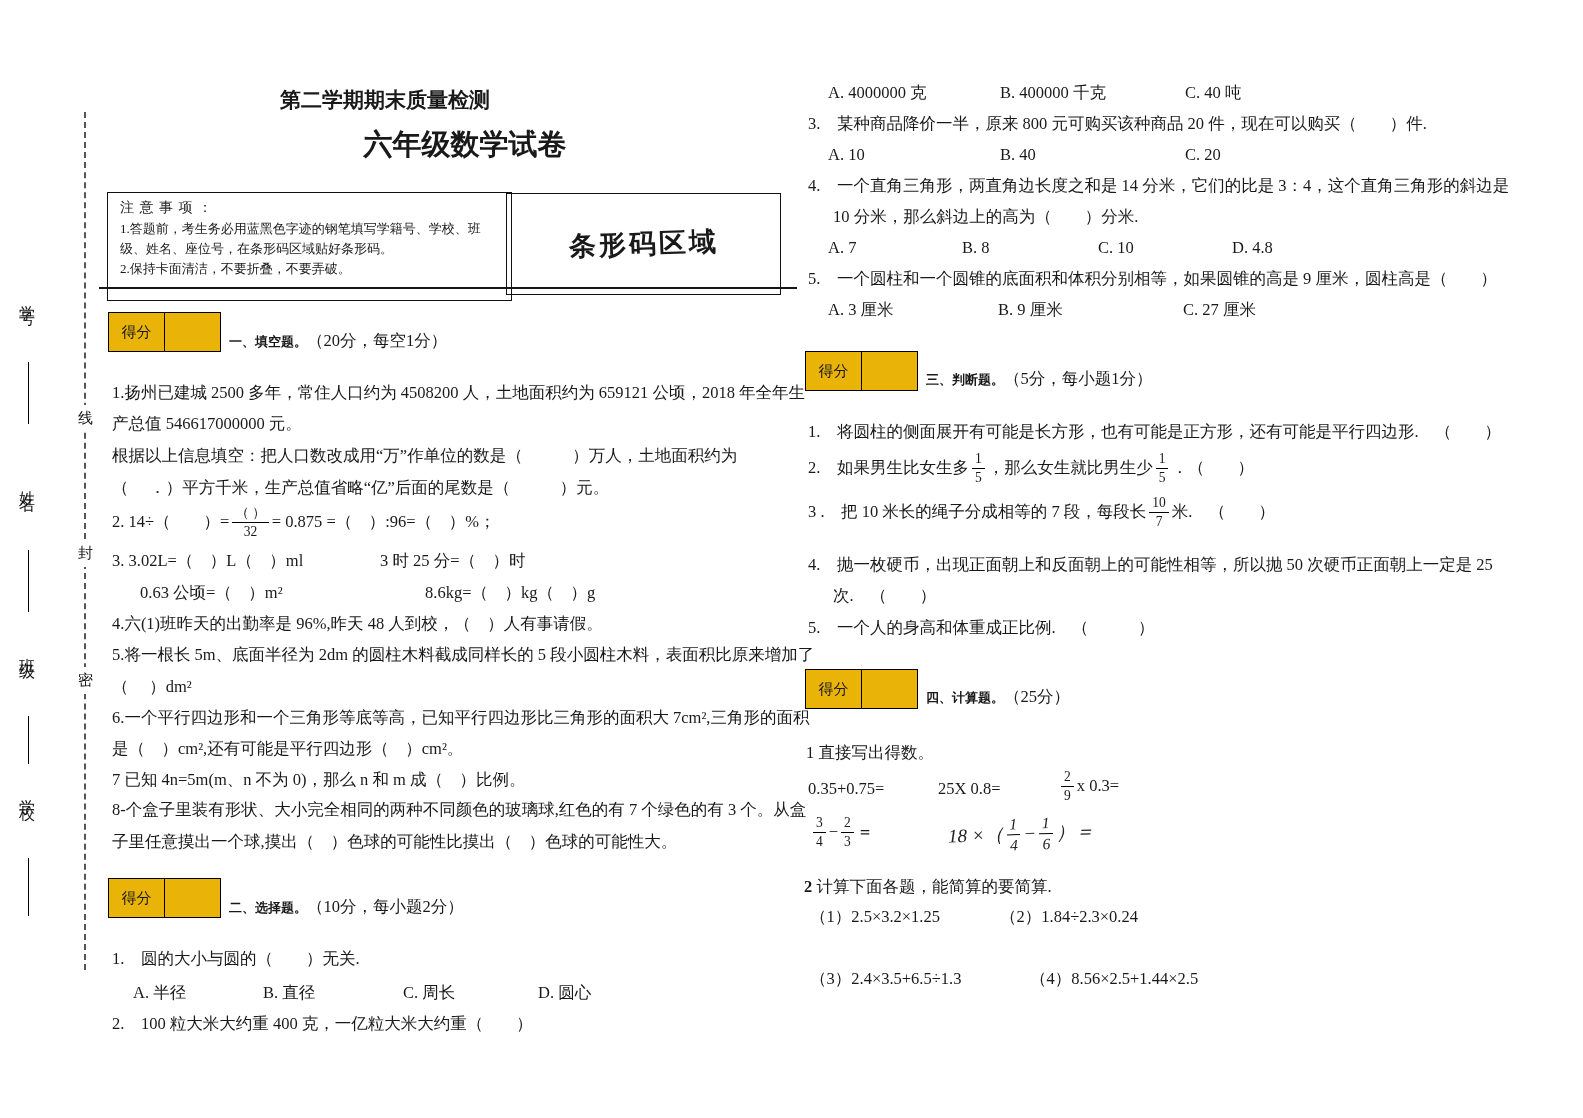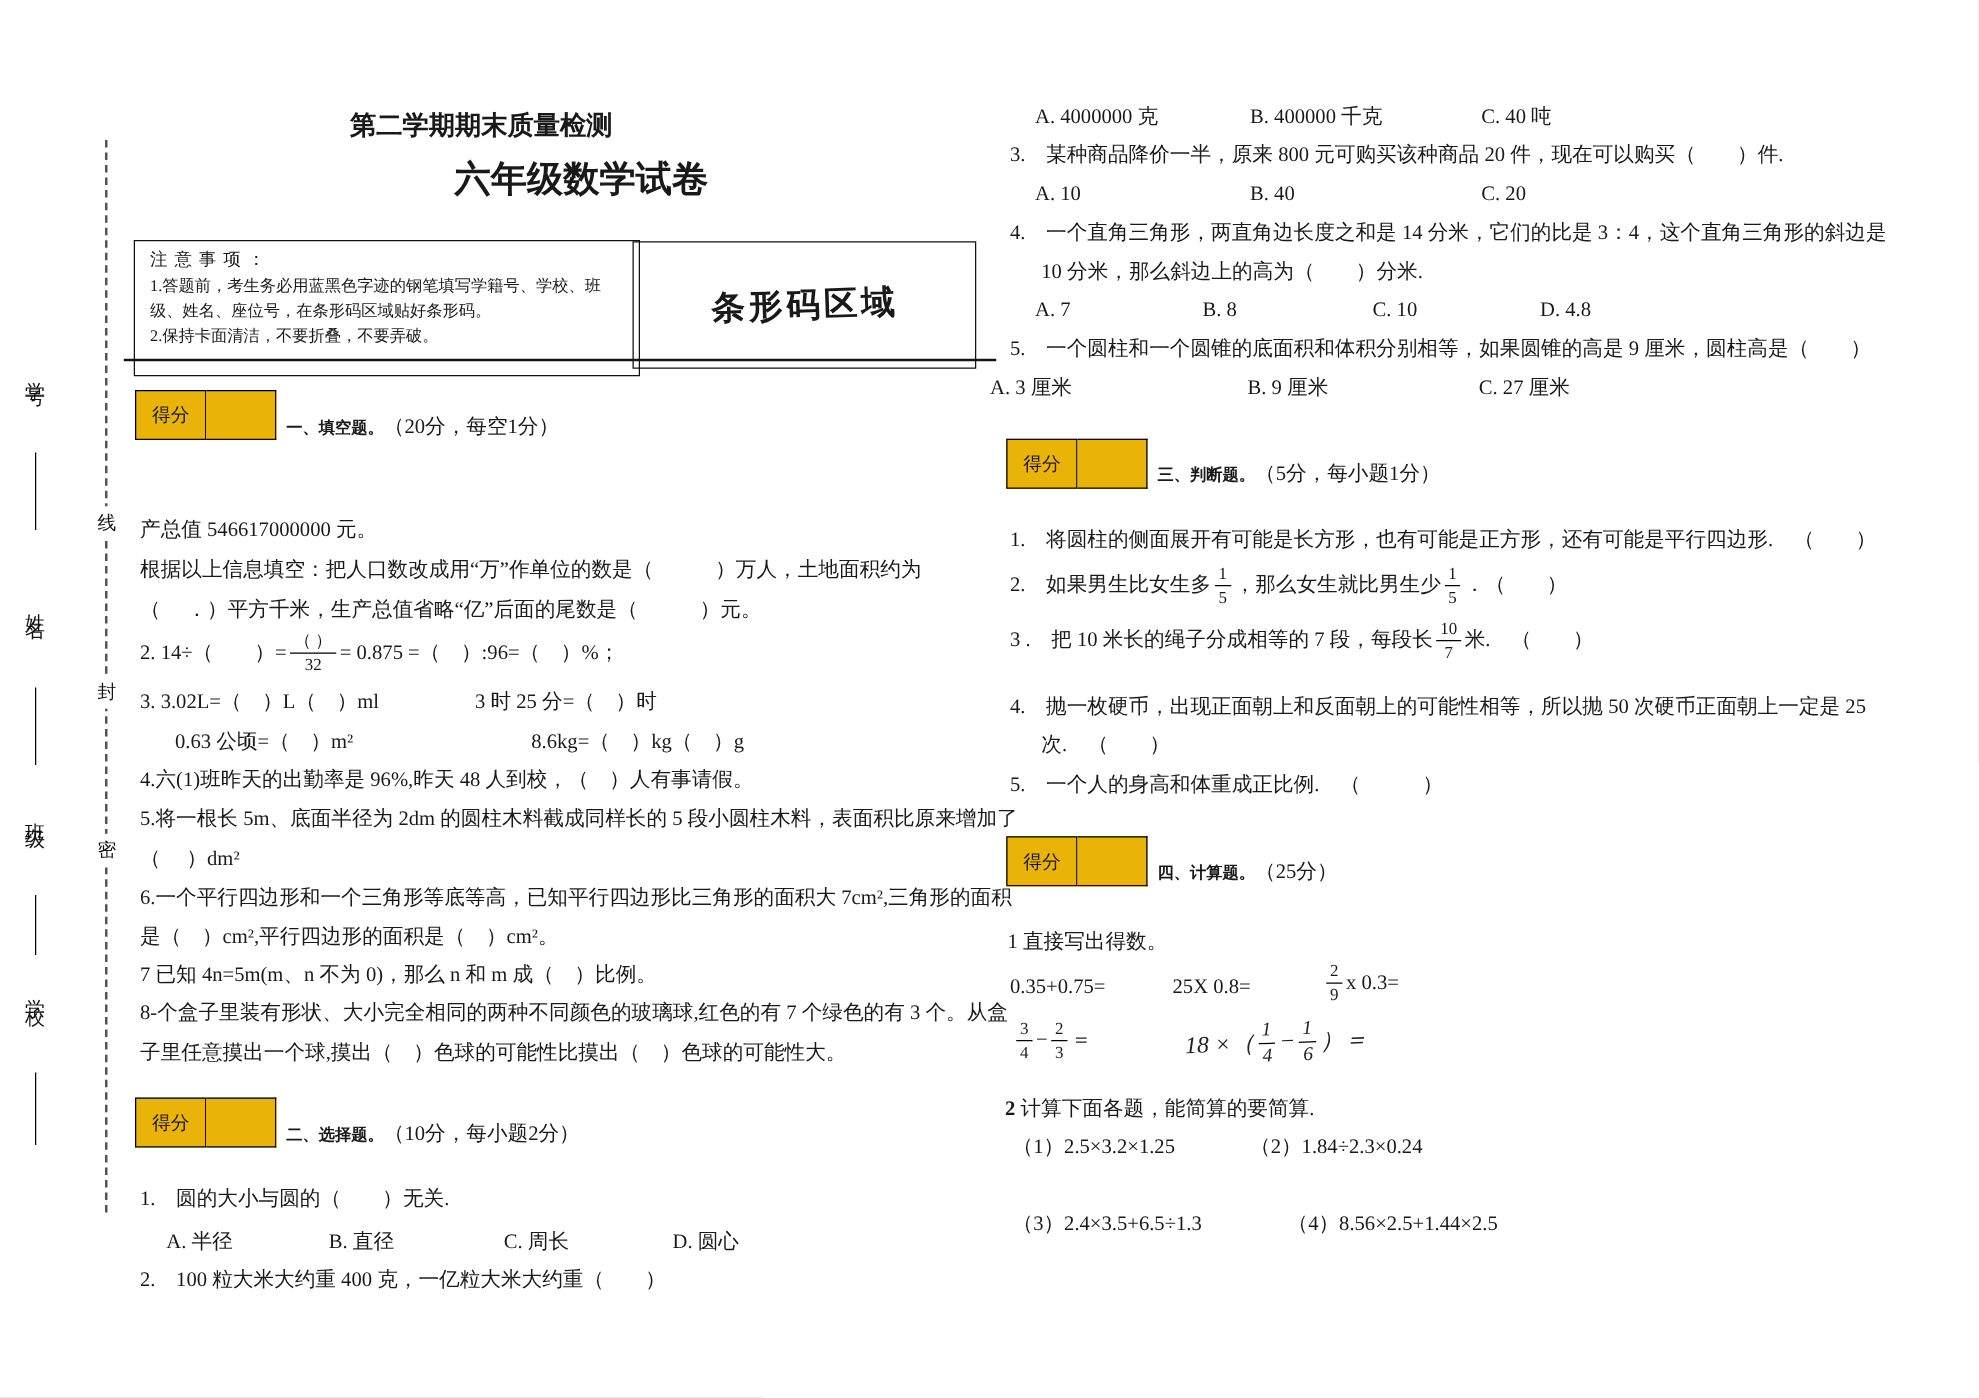--- a/index.html
+++ b/index.html
@@ -61,41 +61,42 @@
   <div class="hr" style="left:99px;top:287px;width:698px"></div>
 
   <div class="score-box" style="left:108px;top:312px">
     <span class="cell">得分</span>
     <span class="cell"></span>
   </div>
   <div class="t" style="left:229px;top:329px">
     <span class="sec-title">一、填空题。</span><span class="sec-meta">（20分，每空1分）</span>
   </div>
 
+  <div class="t" style="left:112px;top:381px">1.扬州已建城 2500 多年，常住人口约为 4508200 人，土地面积约为 659121 公顷，2018 年全年生</div>
   <div class="t" style="left:112px;top:412px">产总值 546617000000 元。</div>
   <div class="t" style="left:112px;top:444px">根据以上信息填空：把人口数改成用“万”作单位的数是（　　　）万人，土地面积约为</div>
   <div class="t" style="left:112px;top:476px">（　 ．）平方千米，生产总值省略“亿”后面的尾数是（　　　）元。</div>
 
   <div class="row" style="left:112px;top:500px;height:44px">2.  14÷（　　）=<span class="frac">
         <span class="num">（ ）</span>
         <span class="den">32</span>
       </span>= 0.875 =（　）:96=（　）%；</div>
 
   <div class="t" style="left:112px;top:549px">3. 3.02L=（　）L（　）ml</div>
   <div class="t" style="left:380px;top:549px">3 时 25 分=（　）时</div>
   <div class="t" style="left:140px;top:581px">0.63 公顷=（　）m²</div>
   <div class="t" style="left:425px;top:581px">8.6kg=（　）kg（　）g</div>
 
   <div class="t" style="left:112px;top:612px">4.六(1)班昨天的出勤率是 96%,昨天 48 人到校，（　）人有事请假。</div>
 
   <div class="t" style="left:112px;top:643px">5.将一根长 5m、底面半径为 2dm 的圆柱木料截成同样长的 5 段小圆柱木料，表面积比原来增加了</div>
   <div class="t" style="left:112px;top:675px">（　 ）dm²</div>
 
   <div class="t" style="left:112px;top:706px">6.一个平行四边形和一个三角形等底等高，已知平行四边形比三角形的面积大 7cm²,三角形的面积</div>
-  <div class="t" style="left:112px;top:737px">是（　）cm²,平行四边形的面积是（　）cm²。</div>
+  <div class="t" style="left:112px;top:737px">是（　）cm²,还有可能是平行四边形（　）cm²。</div>
 
   <div class="t" style="left:112px;top:768px">7 已知 4n=5m(m、n 不为 0)，那么 n 和 m 成（　）比例。</div>
 
   <div class="t" style="left:112px;top:798px">8-个盒子里装有形状、大小完全相同的两种不同颜色的玻璃球,红色的有 7 个绿色的有 3 个。从盒</div>
   <div class="t" style="left:112px;top:830px">子里任意摸出一个球,摸出（　）色球的可能性比摸出（　）色球的可能性大。</div>
 
   <div class="score-box" style="left:108px;top:878px">
     <span class="cell">得分</span>
     <span class="cell"></span>
   </div>
@@ -121,21 +122,21 @@
   <div class="t" style="left:1185px;top:143px">C. 20</div>
 
   <div class="t" style="left:808px;top:174px">4.　一个直角三角形，两直角边长度之和是 14 分米，它们的比是 3：4，这个直角三角形的斜边是</div>
   <div class="t" style="left:833px;top:205px">10 分米，那么斜边上的高为（　　）分米.</div>
   <div class="t" style="left:828px;top:236px">A. 7</div>
   <div class="t" style="left:962px;top:236px">B. 8</div>
   <div class="t" style="left:1098px;top:236px">C. 10</div>
   <div class="t" style="left:1232px;top:236px">D. 4.8</div>
 
   <div class="t" style="left:808px;top:267px">5.　一个圆柱和一个圆锥的底面积和体积分别相等，如果圆锥的高是 9 厘米，圆柱高是（　　）</div>
-  <div class="t" style="left:792px;top:298px">A. 3 厘米</div>
+  <div class="t" style="left:828px;top:298px">A. 3 厘米</div>
   <div class="t" style="left:998px;top:298px">B. 9 厘米</div>
   <div class="t" style="left:1183px;top:298px">C. 27 厘米</div>
 
   <div class="score-box" style="left:805px;top:351px">
     <span class="cell">得分</span>
     <span class="cell"></span>
   </div>
   <div class="t" style="left:926px;top:367px">
     <span class="sec-title">三、判断题。</span><span class="sec-meta">（5分，每小题1分）</span>
   </div>

